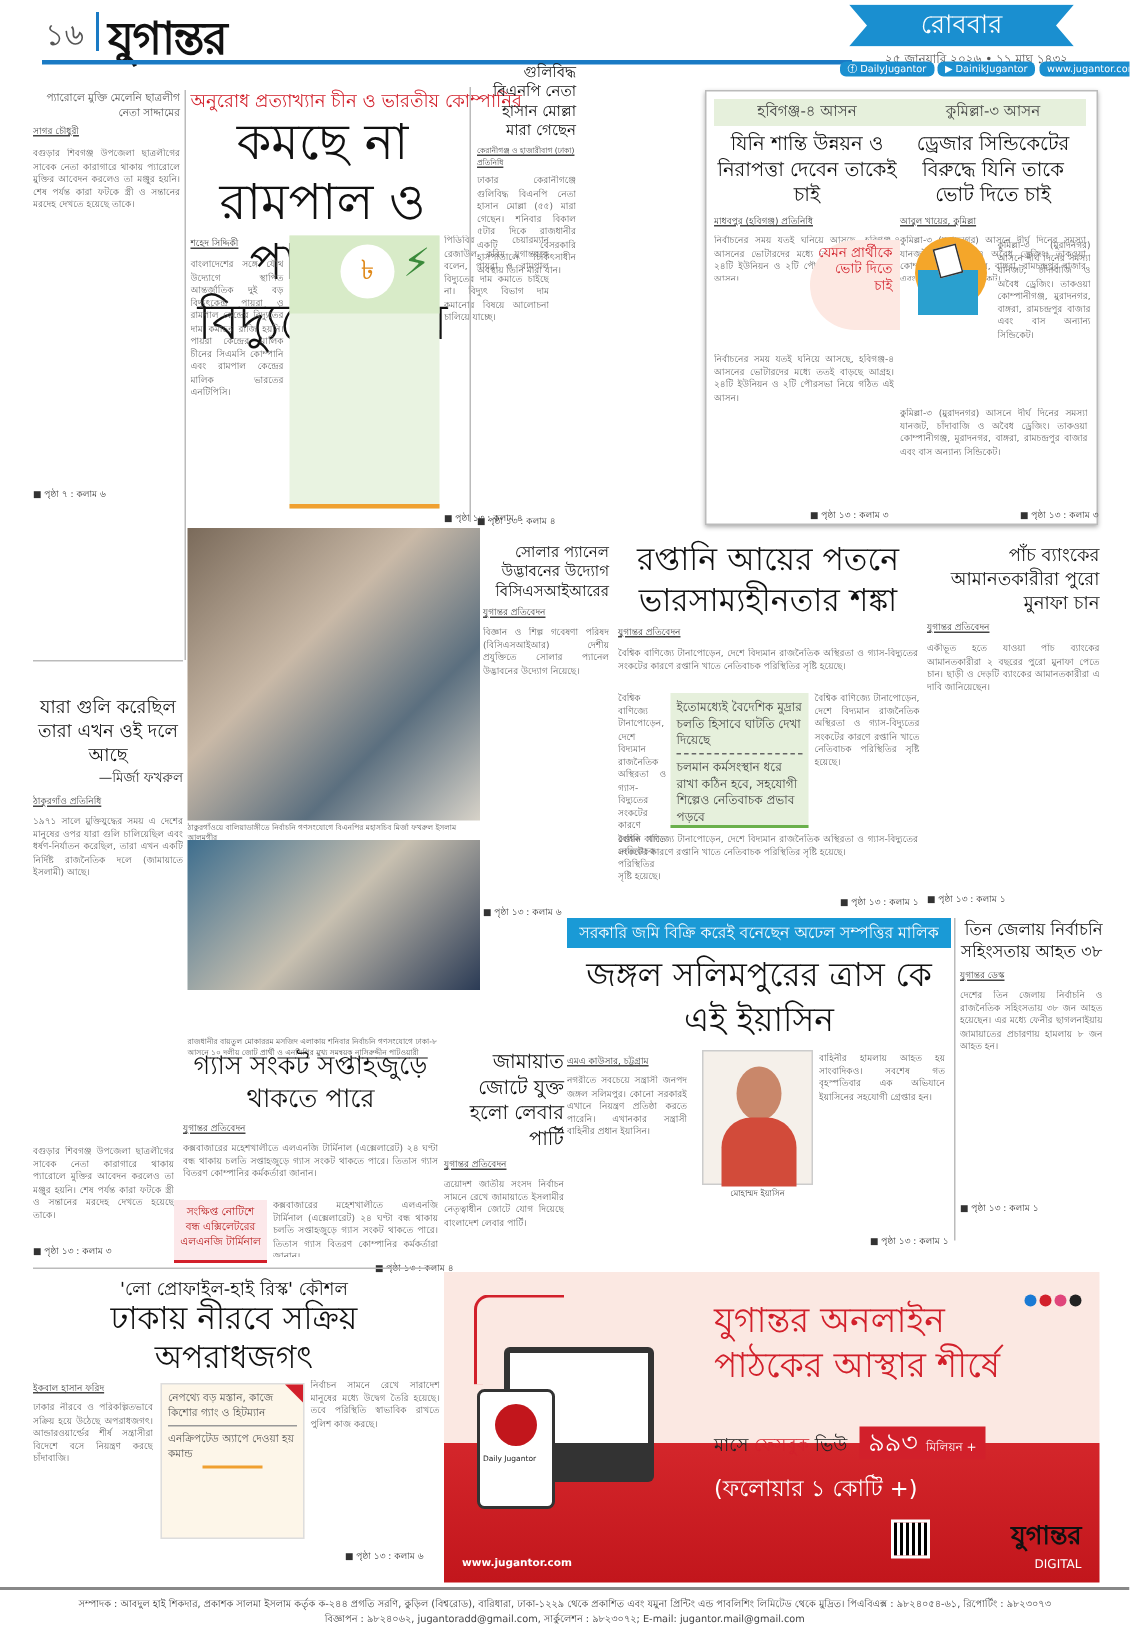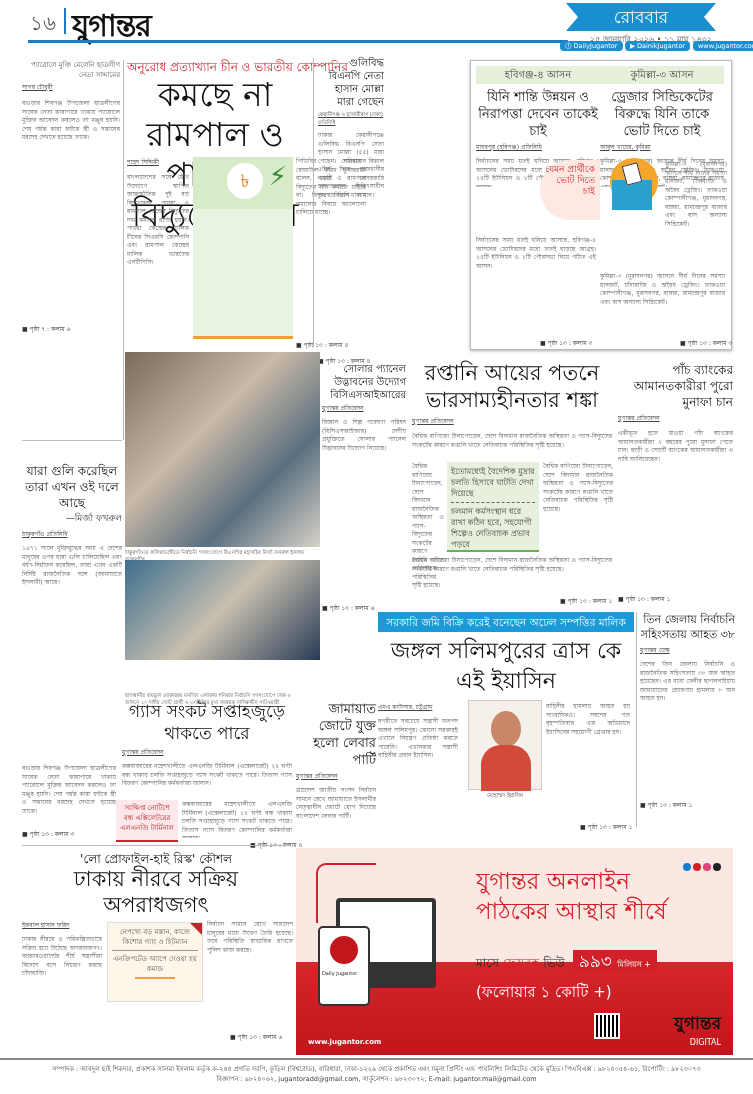--- a/index.html
+++ b/index.html
@@ -60,21 +60,21 @@
     <div style="position:absolute;left:34px;top:6px;width:36px;height:36px;border-radius:50%;background:#fff;font-size:18px;line-height:36px;color:#e08a1c">৳</div>
     <div style="position:absolute;right:6px;top:4px;font-size:26px;color:#3a8a3a">⚡</div>
   </div>
 </div>
 <div class="abs" style="left:296px;top:157px;width:70px">
   <div class="txt" style="height:180px;overflow:hidden">পিডিবির চেয়ারম্যান রেজাউল করিম যুগান্তরকে বলেন, পায়রা ও রামপাল বিদ্যুতের দাম কমাতে চাইছে না। বিদ্যুৎ বিভাগ দাম কমানোর বিষয়ে আলোচনা চালিয়ে যাচ্ছে।</div>
 </div>
 <div class="abs cont" style="left:296px;top:340px">■ পৃষ্ঠা ১৩ : কলাম ৪</div>
 
 <div class="abs vline" style="left:313px;top:58px;height:290px"></div>
-<div class="abs" style="left:318px;top:56px;width:66px">
+<div class="abs" style="left:318px;top:42px;width:66px">
   <div class="small-head" style="font-size:10px;line-height:13px;color:#111">গুলিবিদ্ধ বিএনপি নেতা হাসান মোল্লা মারা গেছেন</div>
   <div class="byline" style="font-size:5px;margin-top:3px">কেরানীগঞ্জ ও হাজারীবাগ (ঢাকা) প্রতিনিধি</div>
   <div class="txt" style="margin-top:4px;height:225px;overflow:hidden">ঢাকার কেরানীগঞ্জে গুলিবিদ্ধ বিএনপি নেতা হাসান মোল্লা (৫৫) মারা গেছেন। শনিবার বিকাল ৫টার দিকে রাজধানীর একটি বেসরকারি হাসপাতালে চিকিৎসাধীন অবস্থায় তিনি মারা যান।</div>
   <div class="cont">■ পৃষ্ঠা ১৩ : কলাম ৪</div>
 </div>
 
 <div class="abs" style="left:470px;top:60px;width:262px;height:290px;border:1px solid #bbb;box-shadow:0 1px 3px #aaa"></div>
 <div class="abs" style="left:476px;top:66px;width:124px">
   <div class="greenbox" style="height:18px;line-height:18px">হবিগঞ্জ-৪ আসন</div>
   <div class="h-md" style="font-size:13px;line-height:17px;margin-top:4px">যিনি শান্তি উন্নয়ন ও নিরাপত্তা দেবেন তাকেই চাই</div>
@@ -184,21 +184,21 @@
 <div class="abs" style="left:22px;top:764px;width:94px">
   <div class="txt" style="height:76px;overflow:hidden">বগুড়ার শিবগঞ্জ উপজেলা ছাত্রলীগের সাবেক নেতা কারাগারে থাকায় প্যারোলে মুক্তির আবেদন করলেও তা মঞ্জুর হয়নি। শেষ পর্যন্ত কারা ফটকে স্ত্রী ও সন্তানের মরদেহ দেখতে হয়েছে তাকে।</div>
 </div>
 <div class="abs hsep" style="left:22px;top:845px;width:268px"></div>
 <div class="abs" style="left:22px;top:850px;width:268px;font-size:12px;text-align:center;color:#111">'লো প্রোফাইল-হাই রিস্ক' কৌশল</div>
 <div class="abs h-lg" style="left:22px;top:866px;width:268px;font-size:21px;line-height:26px">ঢাকায় নীরবে সক্রিয় অপরাধজগৎ</div>
 <div class="abs" style="left:22px;top:920px;width:80px">
   <div class="byline">ইকবাল হাসান ফরিদ</div>
   <div class="txt" style="margin-top:4px;height:115px;overflow:hidden">ঢাকার নীরবে ও পরিকল্পিতভাবে সক্রিয় হয়ে উঠেছে অপরাধজগৎ। আন্ডারওয়ার্ল্ডের শীর্ষ সন্ত্রাসীরা বিদেশে বসে নিয়ন্ত্রণ করছে চাঁদাবাজি।</div>
 </div>
-<div class="abs" style="left:107px;top:922px;width:96px;height:80px;background:#fdf6e9;border:1px solid #ddd;padding:4px;font-size:7px;line-height:10px;color:#555;text-align:center">
+<div class="abs" style="left:107px;top:922px;width:96px;height:104px;background:#fdf6e9;border:1px solid #ddd;padding:4px;font-size:7px;line-height:10px;color:#555;">
   <div style="position:absolute;right:0;top:0;width:0;height:0;border-top:12px solid #d2202b;border-left:12px solid transparent"></div>
   <div style="border-bottom:1px solid #999;padding-bottom:3px">নেপথ্যে বড় মস্তান, কাজে কিশোর গ্যাং ও হিটম্যান</div>
   <div style="padding-top:3px">এনক্রিপটেড অ্যাপে দেওয়া হয় কমান্ড</div>
   <div style="margin:3px auto 0;width:40px;height:2px;background:#f0a030"></div>
 </div>
 <div class="abs txt" style="left:207px;top:920px;width:86px;height:110px;overflow:hidden">নির্বাচন সামনে রেখে সারাদেশ মানুষের মধ্যে উদ্বেগ তৈরি হয়েছে। তবে পরিস্থিতি স্বাভাবিক রাখতে পুলিশ কাজ করছে।</div>
 <div class="abs cont" style="left:230px;top:1032px">■ পৃষ্ঠা ১৩ : কলাম ৬</div>
 
 <div class="abs ad" style="left:296px;top:848px;width:437px;height:207px;overflow:hidden">
   <div style="position:absolute;left:20px;top:15px;width:60px;height:60px;border-top:2px solid #d2202b;border-left:2px solid #d2202b;border-radius:10px 0 0 0"></div>

